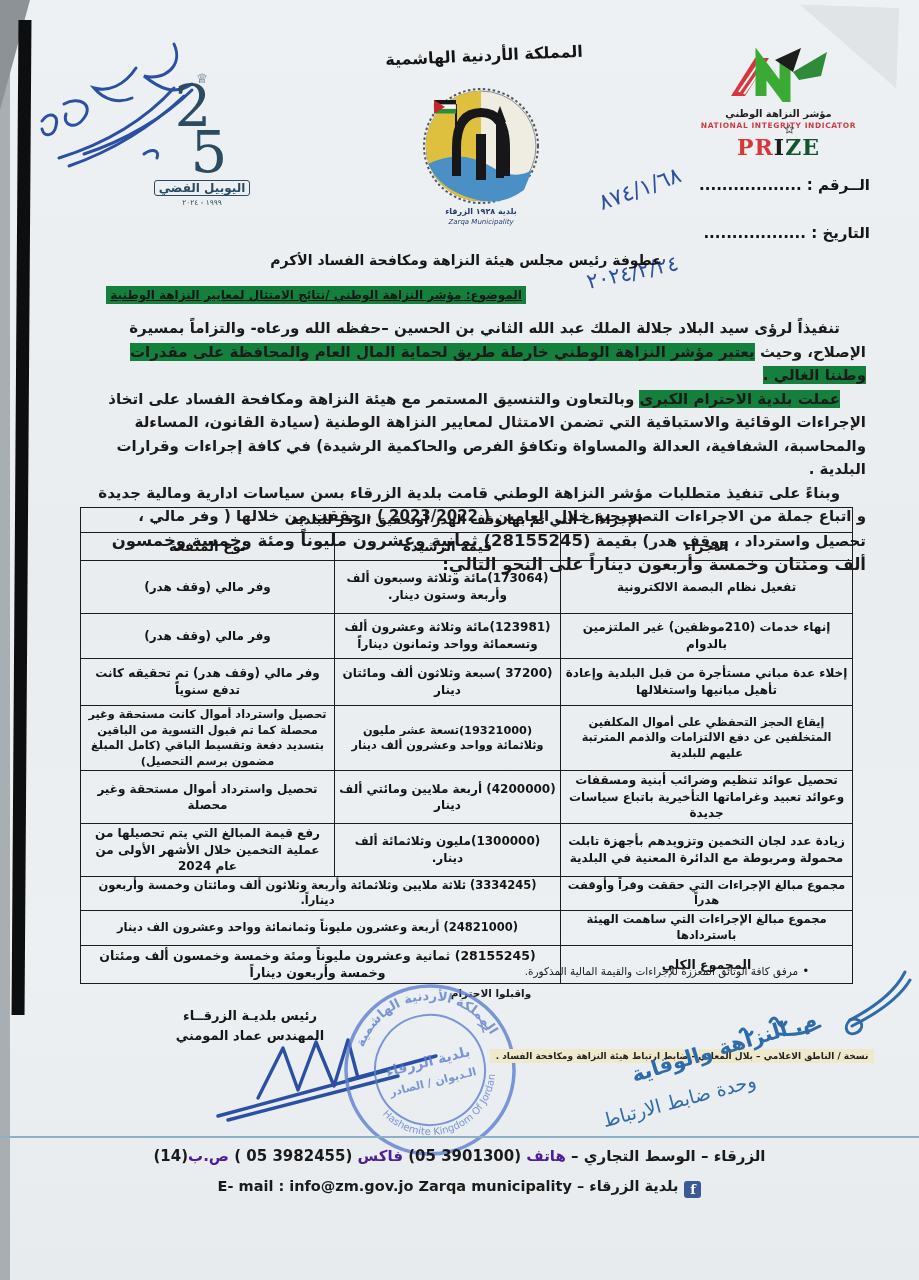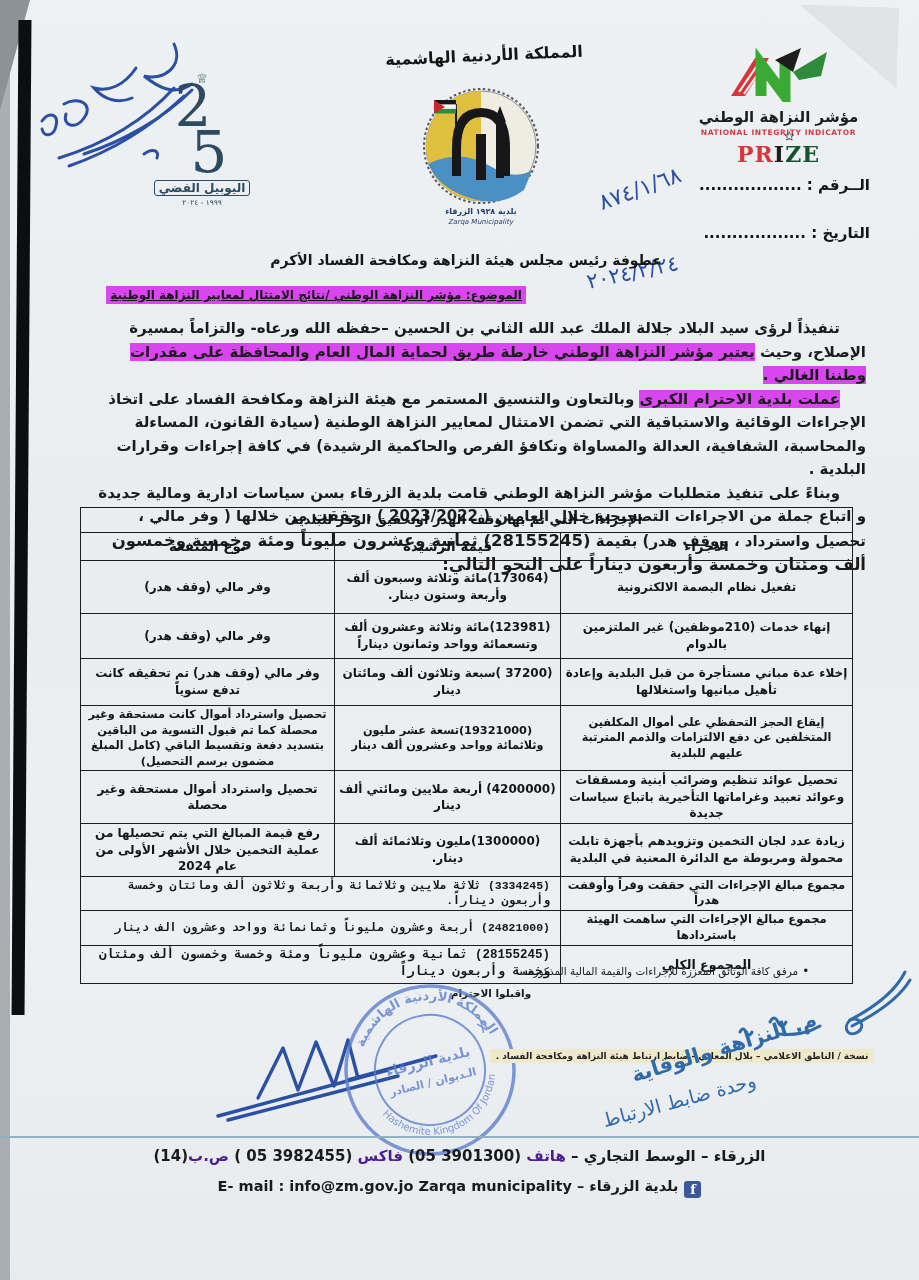--- a/index.html
+++ b/index.html
@@ -5,36 +5,36 @@
   html,body{margin:0;padding:0;}
   body{background:#b8bcc0;font-family:"DejaVu Sans","Liberation Sans",sans-serif;}
   .canvas{position:relative;width:919px;height:1280px;overflow:hidden;background:#a9aeb2;}
   .page{position:absolute;left:10px;top:0;width:909px;height:1280px;
         background:linear-gradient(180deg,#eef1f3 0%,#e9edf0 45%,#ecf0f2 75%,#e7ebee 100%);}
   .scan-strip{position:absolute;left:15px;top:20px;width:13px;height:995px;background:#0d0e10;transform:rotate(0.4deg);}
   .scan-corner{position:absolute;left:0;top:0;width:30px;height:110px;background:#8d9296;clip-path:polygon(0 0,100% 0,0 100%);}
   .torn{position:absolute;left:798px;top:6px;width:100px;height:80px;background:#dfe3e6;
         clip-path:polygon(100% 0,100% 100%,0 0);border-bottom:1px solid #b9bfc4;transform:rotate(2deg);opacity:.9;}
   .ink{color:#2b4fa3;}
-  .hl{background:#d946ef;}
+  .hl{background:#15803d;}
   .abs{position:absolute;}
   .rtl{direction:rtl;}
   .ltr{direction:ltr;}
 
   .kingdom{left:366px;top:46px;width:236px;text-align:center;font-size:16px;font-weight:700;color:#141414;transform:rotate(-2.5deg);letter-spacing:.5px;}
 
   .jub{left:146px;top:74px;width:112px;text-align:center;color:#2c4b60;}
   .jub .crown{font-size:13px;line-height:10px;}
   .jub .two{display:block;font-family:"DejaVu Serif","Liberation Serif",serif;font-size:58px;line-height:44px;font-weight:400;margin-right:18px;}
   .jub .five{display:block;font-family:"DejaVu Serif","Liberation Serif",serif;font-size:58px;line-height:48px;margin-left:14px;}
   .jub .lbl{display:inline-block;margin-top:4px;font-size:12px;font-weight:700;border:1px solid #2c4b60;border-radius:3px;padding:0 4px;}
   .jub .yrs{font-size:7.5px;letter-spacing:2px;margin-top:2px;}
 
   .nii{left:676px;top:46px;width:205px;text-align:center;}
-  .nii .ar{font-size:15px;font-weight:700;color:#1d1d1b;margin-top:2px;}
+  .nii .ar{font-size:10px;font-weight:700;color:#1d1d1b;margin-top:2px;}
   .nii .en{font-size:7.5px;font-weight:700;color:#d43b40;letter-spacing:.6px;margin-top:2px;}
   .prize{position:relative;margin-top:4px;font-size:22px;font-weight:700;letter-spacing:1px;font-family:"DejaVu Serif","Liberation Serif",serif;}
   .prize .pr{color:#d9363c;}
   .prize .zi{color:#1d1d1b;}
   .prize .ze{color:#14532d;}
   .prize .star{position:absolute;top:-11px;left:53%;font-size:11px;color:#1d1d1b;}
 
   .refline{left:598px;top:176px;width:272px;font-size:15px;font-weight:700;color:#151515;text-align:right;}
   .dateline{left:598px;top:224px;width:272px;font-size:15px;font-weight:700;color:#151515;text-align:right;}
   .hand{font-weight:400;white-space:nowrap;}
@@ -51,21 +51,21 @@
   .big{font-size:16.5px;}
 
   table.main{position:absolute;left:80px;top:507px;width:772px;border-collapse:collapse;direction:rtl;
              font-size:12px;font-weight:700;color:#141414;table-layout:fixed;}
   table.main th,table.main td{border:1.4px solid #1c1c1c;vertical-align:middle;text-align:center;padding:1px 4px;line-height:1.38;}
   tr.t-title th{height:22px;font-size:13px;}
   tr.t-head th{height:25px;font-size:13.5px;margin-left:12px;}
   tr.r0 td{height:48px;} tr.r1 td{height:50px;} tr.r2 td{height:42px;} tr.r3 td{height:44px;}
   tr.r4 td{height:58px;font-size:11.3px;} tr.r5 td{height:44px;} tr.r6 td{height:46px;}
   tr.sum td{height:24px;font-size:11.5px;}
-  tr.sum td.val{text-align:right;padding-right:10px;font-family:Liberation Mono, monospace;}
+  tr.sum td.val{text-align:center;padding-right:10px;}
   tr.total td{height:26px;font-size:12.5px;}
 
   .attach{left:468px;top:964px;width:398px;font-size:10.5px;font-weight:400;text-align:center;color:#1a1a1a;}
   .attach .dot{font-size:12px;margin-left:4px;}
   .respect{left:396px;top:987px;width:190px;text-align:center;font-size:10.5px;font-weight:700;color:#1a1a1a;}
   .sign{left:138px;top:1006px;width:224px;text-align:center;font-size:13px;font-weight:700;color:#161616;line-height:1.55;}
   .copy{left:490px;top:1049px;width:376px;font-size:9px;font-weight:700;text-align:center;color:#222;background:#efe9cb;padding:2px 4px;}
 
   .stampbox{left:338px;top:978px;width:184px;height:184px;transform:rotate(-14deg);opacity:.8;}
   .hand-n1{left:626px;top:1024px;width:270px;font-size:21px;transform:rotate(-17deg);font-weight:700;color:#2f6aaa;}
@@ -220,20 +220,24 @@
       <td class="val" colspan="2">(28155245) ثمانية وعشرون مليوناً ومئة وخمسة وخمسون ألف ومئتان وخمسة وأربعون ديناراً</td>
     </tr>
   </tbody>
     </table>
 
   <div class="abs attach rtl">
     <span class="dot">•</span><span>مرفق كافة الوثائق المعززة للإجراءات والقيمة المالية المذكورة.</span>
   </div>
   <div class="abs respect rtl">واقبلوا الاحترام</div>
 
+  <div class="abs sign rtl">
+    <div>رئيس بلديـة الزرقــاء</div>
+    <div>المهندس عماد المومني</div>
+  </div>
 
   <svg class="abs" style="left:198px;top:1028px;" width="250" height="95" viewBox="0 0 250 95">
     <g fill="none" stroke="#2b4fa3" stroke-width="3.4" stroke-linecap="round" stroke-linejoin="round">
       <path d="M60,70 L85,20 L100,62 L118,14 L136,58 L150,12 L160,50"></path>
       <path d="M20,88 L190,42"></path>
       <path d="M30,92 L200,48"></path>
       <path d="M150,52 L238,28"></path>
     </g>
   </svg>
 

